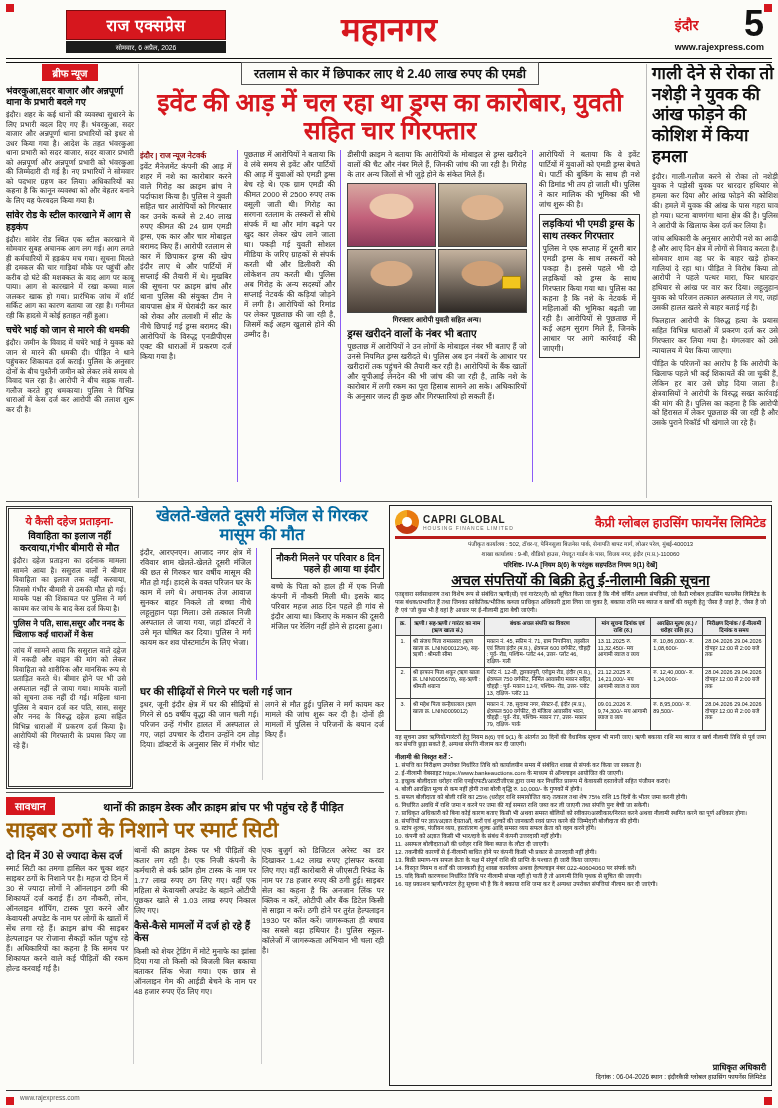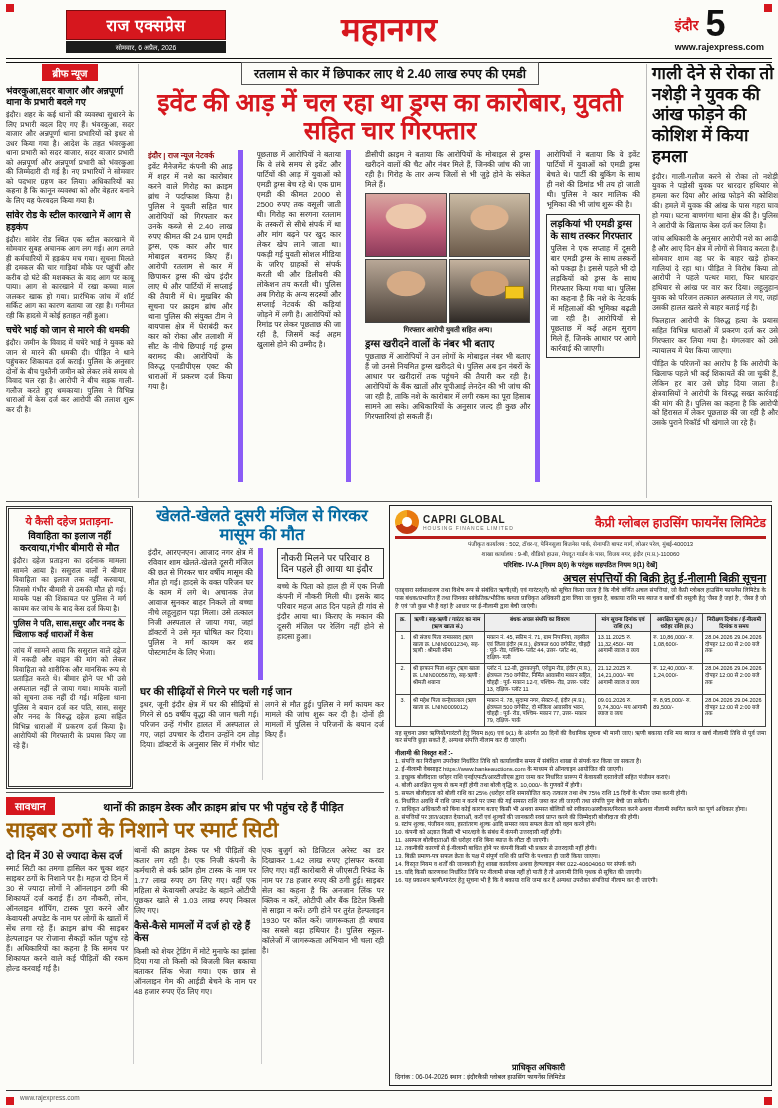--- a/index.html
+++ b/index.html
@@ -11,21 +11,21 @@
 
   
   #masthead{position:absolute;left:0;top:2px;width:778px;height:56px;}
   .logo-wrap{position:absolute;left:18px;top:8px;width:160px;margin-left:48px;}
   .logo-box{background:#d6171e;color:#fff;font-weight:bold;font-size:16px;padding:3px 9px;
             display:block;text-align:center;letter-spacing:.5px;border:1px solid #7a0d10;}
   .logo-date{background:#1b1b1b;color:#fff;font-size:6.8px;padding:1.5px 4px;text-align:center;margin-top:1px;}
   .section-title{position:absolute;left:50%;top:4px;transform:translateX(-50%);
                  font-size:33px;font-weight:800;color:#d6171e;}
   .edition-wrap{position:absolute;right:14px;top:6px;text-align:right;}
-  .edition-row{display:flex;align-items:center;gap:7px;justify-content:flex-start;}
+  .edition-row{display:flex;align-items:center;gap:7px;justify-content:space-between;}
   .edition{color:#d6171e;font-weight:bold;font-size:14px;}
   .pageno{font-size:36px;font-weight:bold;line-height:.9;color:#111;}
   .website{font-weight:bold;font-size:9px;color:#111;margin-top:2px;}
   #header-rule{position:absolute;left:6px;top:58px;width:766px;height:3px;
                border-top:1px solid #111;border-bottom:1px solid #111;}
 
   .hr{position:absolute;height:0;border-top:1px solid #555;}
 
   
   .body-text{font-size:7.6px;line-height:1.32;text-align:justify;color:#1c1c1c;}
@@ -39,21 +39,21 @@
   .brief-title{font-weight:bold;font-size:9.2px;line-height:1.22;margin:5px 0 2px 0;}
   .brief-body{font-size:7.3px;line-height:1.3;text-align:justify;color:#1c1c1c;}
 
   
   #lead{left:140px;top:62px;width:500px;height:437px;}
   .kicker-row{text-align:center;margin-bottom:3px;}
   .kicker{display:inline-block;border:1px solid #555;padding:2px 12px;font-weight:bold;font-size:12.5px;}
   .lead-headline{color:#d6171e;font-weight:800;font-size:25px;line-height:1.12;text-align:center;margin:2px 4px 6px 4px;}
   .lead-cols{display:flex;gap:6px;height:332px;}
   .lcol{overflow:hidden;}
-  .lcol-sep{border-right:5px solid #8b5cf6;padding-right:5px;margin-left:8px;}
+  .lcol-sep{border-right:1px solid #8b5cf6;padding-right:5px;}
   .photo-grid{display:grid;grid-template-columns:1fr 1fr;gap:2px;margin:3px 0 2px 0;}
   .photo{height:62px;border:1px solid #444;position:relative;}
   .ph1{background:radial-gradient(ellipse 42% 34% at 50% 36%,#ecc7ab 0%,#ecc7ab 58%,rgba(0,0,0,0) 62%),linear-gradient(180deg,#d8a7a0 0%,#c2607a 55%,#8c3a5a 100%);}
   .ph2{background:radial-gradient(ellipse 40% 34% at 50% 38%,#dcb28e 0%,#dcb28e 58%,rgba(0,0,0,0) 62%),linear-gradient(180deg,#cbbba4 0%,#6b5a4a 100%);}
   .ph3{background:radial-gradient(ellipse 40% 34% at 50% 38%,#d6ab86 0%,#d6ab86 58%,rgba(0,0,0,0) 62%),linear-gradient(180deg,#b8a796 0%,#4a4038 100%);}
   .ph4{background:radial-gradient(ellipse 40% 34% at 50% 38%,#cfa077 0%,#cfa077 58%,rgba(0,0,0,0) 62%),linear-gradient(180deg,#c4b29e 0%,#2f2a26 100%);}
   .placard{position:absolute;right:5px;top:26px;width:17px;height:11px;background:#f2c61e;border:1px solid #a8860c;}
   .caption{font-weight:bold;font-size:7px;text-align:center;margin-bottom:2px;}
   .subbox{border:1px solid #333;padding:3px;margin-top:4px;}
   .subbox-title{font-weight:bold;font-size:9.8px;line-height:1.2;margin-bottom:2px;}
@@ -69,54 +69,54 @@
   .dh-t2{font-weight:800;font-size:9.6px;line-height:1.22;text-align:center;margin:2px 0 3px 0;}
   .dh-inset{font-weight:bold;font-size:8.2px;line-height:1.25;border-top:1px solid #999;border-bottom:1px solid #999;
             padding:2px 0;margin:3px 0;}
   #dahej .body-text{font-size:7.2px;}
 
   
   #mid{left:140px;top:506px;width:244px;height:283px;}
   .mid-headline{color:#0369a1;font-weight:800;font-size:16.5px;line-height:1.15;text-align:center;margin-bottom:4px;}
   .mid-cols{display:flex;gap:14px;height:132px;}
   .mid-box{border:1px solid #333;padding:3px;margin-bottom:3px;}
-  .mid-box-title{font-weight:normal;font-size:9.4px;line-height:1.2;text-align:left;}
+  .mid-box-title{font-weight:bold;font-size:9.4px;line-height:1.2;text-align:right;}
   .mid-sub{font-weight:bold;font-size:10.5px;margin:4px 0 2px 0;}
   .twocol{column-count:2;column-gap:6px;column-rule:1px solid #ccc;height:80px;}
 
   
   #notice{left:389px;top:505px;width:383px;height:581px;border:1.5px solid #222;box-sizing:border-box;
           padding:4px 5px;display:flex;flex-direction:column;}
   .nt-head{display:flex;justify-content:space-between;align-items:center;border-bottom:3px solid #b91c1c;padding-bottom:2px;}
   .cg-logo{width:24px;height:24px;border-radius:50%;
            background:conic-gradient(#e87a10 0 120deg,#c43a12 120deg 250deg,#f2a51e 250deg 360deg);
            position:relative;flex:0 0 auto;}
   .cg-logo::after{content:"";position:absolute;left:7px;top:7px;width:10px;height:10px;border-radius:50%;background:#fff;}
   .cg-text{margin-left:4px;}
   .cg-en1{font-weight:800;font-size:10px;letter-spacing:.5px;color:#222;}
   .cg-en2{font-size:5px;letter-spacing:1px;color:#666;}
   .nt-brand-left{display:flex;align-items:center;}
   .nt-brand-hi{color:#d6171e;font-weight:800;font-size:12.5px;text-align:right;}
   .nt-addr{font-size:5.8px;text-align:center;color:#222;margin-top:2px;line-height:1.3;}
   .nt-appendix{font-weight:bold;font-size:6.6px;text-align:center;margin-top:2px;}
-  .nt-title{font-weight:800;font-size:11px;text-align:right;text-decoration:underline;margin:1px 0 2px 0;}
+  .nt-title{font-weight:800;font-size:14px;text-align:center;text-decoration:underline;margin:1px 0 2px 0;}
   .nt-intro{font-size:5.9px;line-height:1.32;text-align:justify;}
   .nt-table{width:100%;border-collapse:collapse;margin:3px 0;font-size:5.5px;line-height:1.25;}
   .nt-table th,.nt-table td{border:1px solid #444;padding:1.5px 2px;vertical-align:top;text-align:left;}
   .nt-table th{font-weight:bold;background:#eee;text-align:center;}
   .nt-table th:nth-child(1),.nt-table td:nth-child(1){width:4%;text-align:center;}
   .nt-table th:nth-child(2),.nt-table td:nth-child(2){width:20%;}
   .nt-table th:nth-child(3),.nt-table td:nth-child(3){width:30%;}
   .nt-table th:nth-child(4),.nt-table td:nth-child(4){width:15%;}
   .nt-table th:nth-child(5),.nt-table td:nth-child(5){width:14%;}
   .nt-table th:nth-child(6),.nt-table td:nth-child(6){width:17%;}
   .nt-statutory{font-size:5.9px;line-height:1.32;text-align:justify;margin-bottom:2px;}
   .nt-terms-title{font-weight:bold;font-size:6.4px;margin:1px 0;}
   .term{font-size:5.9px;line-height:1.34;text-align:justify;}
-  .nt-sign{margin-top:auto;display:flex;justify-content:flex-start;align-items:flex-end;padding-top:3px;}
+  .nt-sign{margin-top:auto;display:flex;justify-content:flex-end;align-items:flex-end;padding-top:3px;}
   .nt-date{font-size:6.4px;}
   .nt-signer{text-align:right;}
   .nt-signer1{font-weight:bold;font-size:8px;}
   .nt-signer2{font-size:6.4px;}
 
   
   #cyber{left:6px;top:797px;width:378px;height:288px;}
   .cyber-top{display:flex;align-items:center;gap:8px;margin-bottom:3px;}
   .alert-label{background:#d6171e;color:#fff;font-weight:bold;font-size:10.5px;padding:2px 9px;flex:0 0 auto;}
   .cyber-kicker{font-weight:bold;font-size:10.8px;flex:1;text-align:center;}

